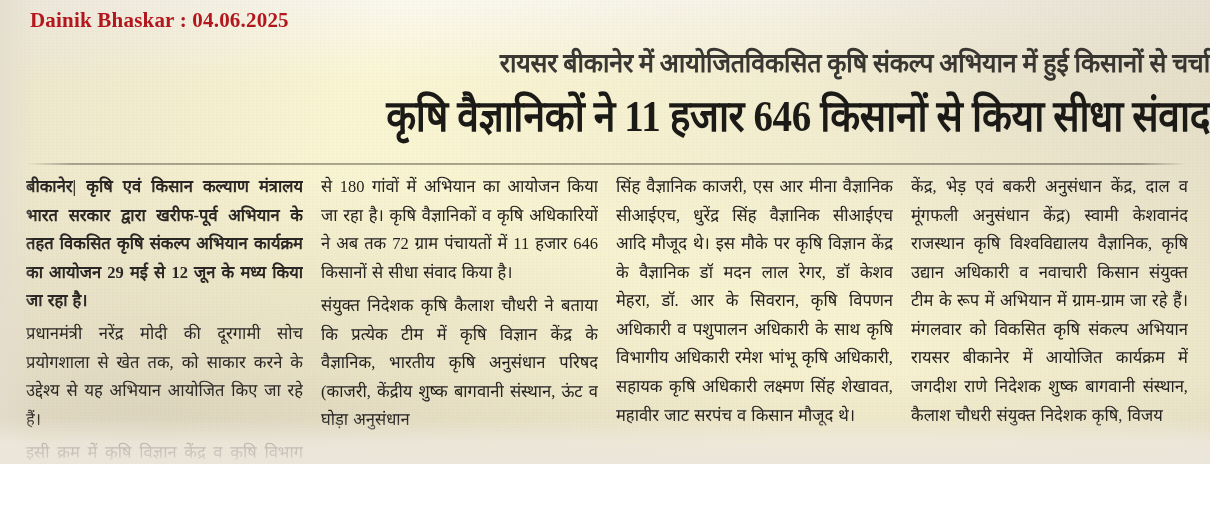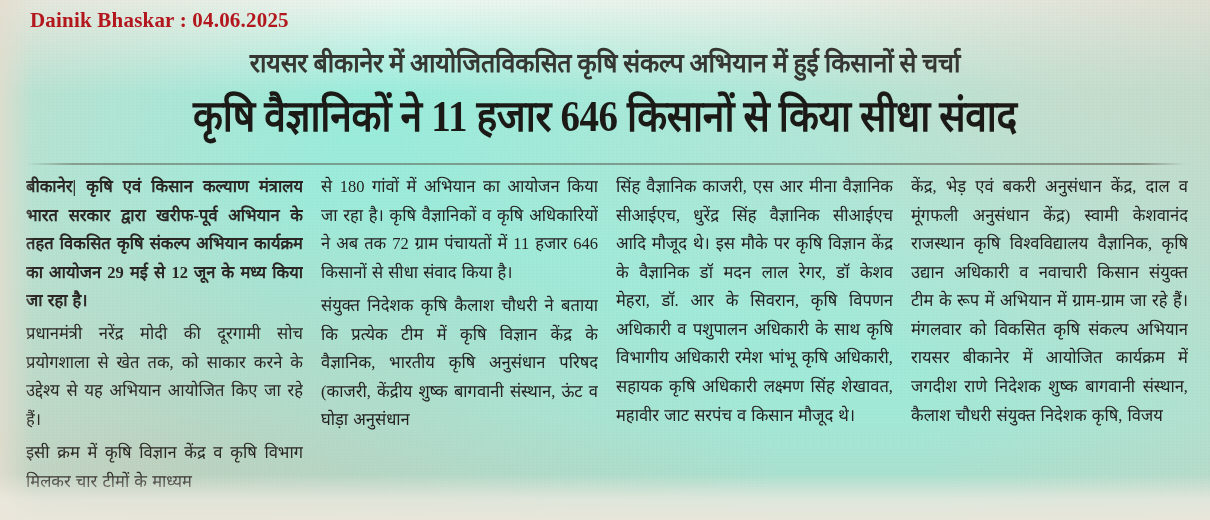--- a/index.html
+++ b/index.html
@@ -9,22 +9,22 @@
   body {
     width: 1210px;
     height: 520px;
     background: #ffffff;
     font-family: "Liberation Sans", sans-serif;
     overflow: hidden;
   }
   .clipping {
     position: relative;
     width: 1210px;
-    height: 520px;
-    background: #5eead4;
+    height: 464px;
+    background: #fef9c3;
     box-sizing: border-box;
     overflow: hidden;
   }
   
   .paper-texture {
     position: absolute;
     inset: 0;
     background:
       linear-gradient(115deg, rgba(222,214,199,0.55) 0%, rgba(255,255,255,0) 28%),
       linear-gradient(250deg, rgba(214,206,190,0.45) 0%, rgba(255,255,255,0) 32%),
@@ -57,21 +57,21 @@
     white-space: nowrap;
     z-index: 5;
   }
 
   
   .headline-block {
     position: absolute;
     left: 0;
     right: 0;
     top: 44px;
-    text-align: center;
+    text-align: right;
     z-index: 4;
   }
   .kicker {
     font-family: "Liberation Serif", serif;
     font-size: 25px;
     font-weight: bold;
     color: #2c2a26;
     letter-spacing: -0.2px;
     white-space: nowrap;
     transform: scaleY(1.06);

